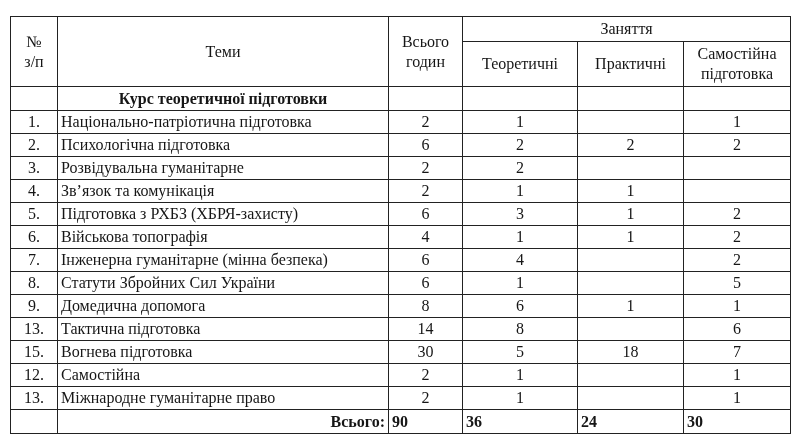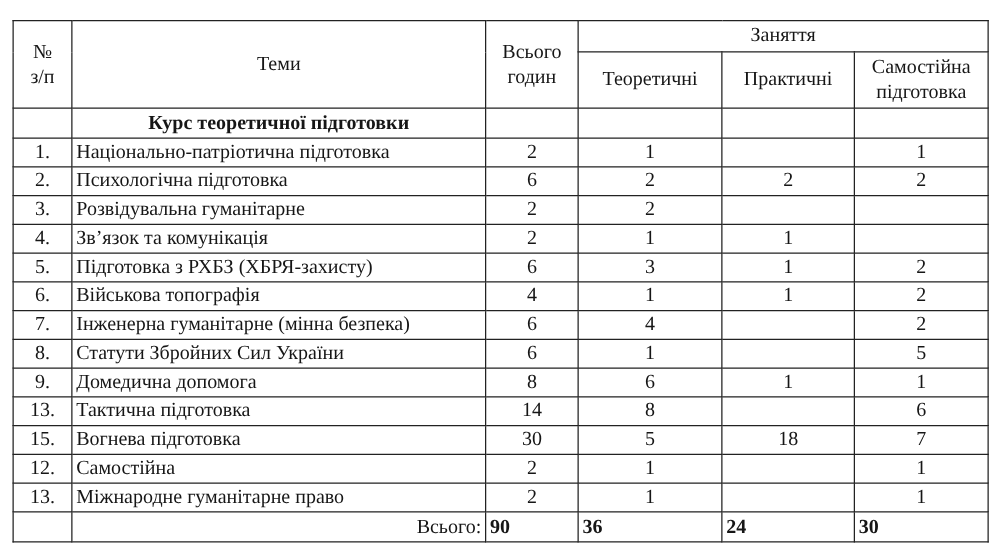--- a/index.html
+++ b/index.html
@@ -59,21 +59,21 @@
     white-space: nowrap;
   }
   td.num-cell { text-align: center; }
   td.section-cell {
     text-align: center;
     font-weight: bold;
     font-size: 17px;
   }
   td.footer-label-cell {
     text-align: right;
-    font-weight: normal;
+    font-weight: bold;
     padding-right: 8px;
   }
   td.footer-num {
     text-align: left;
     font-weight: bold;
   }
   .two-line div { line-height: 1.25; }
 </style>
 </head>
 <body>

